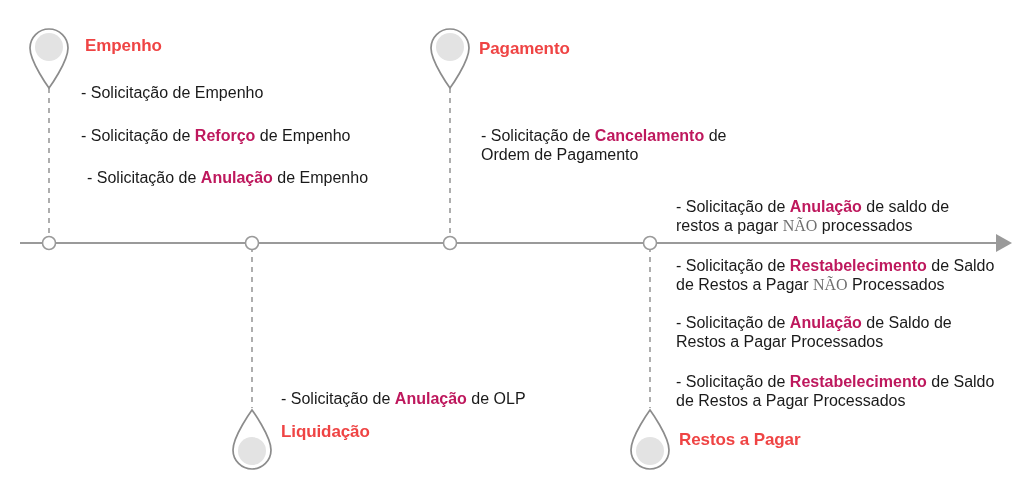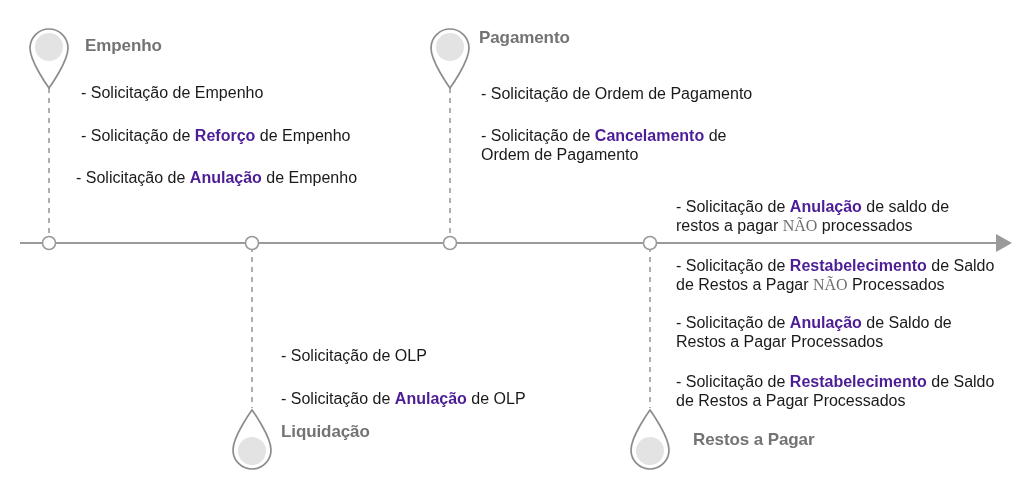--- a/index.html
+++ b/index.html
@@ -36,34 +36,34 @@
     width: 50px;
     height: 68px;
   }
   .pin svg { display: block; }
 
   
   .milestone-title {
     position: absolute;
     font-size: 17px;
     font-weight: bold;
-    color: #737373;
+    color: #ef4444;
     white-space: nowrap;
     letter-spacing: -0.1px;
   }
 
   
   .item {
     position: absolute;
     font-size: 16px;
     line-height: 19px;
     color: #1a1a1a;
   }
   .item .hl {
-    color: #4c1d95;
+    color: #be185d;
     font-weight: bold;
   }
   .item .muted {
     color: #6f6f6f;
     font-family: Liberation Serif, serif;
   }
 </style>
 </head>
 <body>
 
@@ -108,32 +108,30 @@
   </div>
 
   <div class="pin" style="left:625px; top:408px;">
     <svg viewBox="0 0 50 68" width="50" height="68">
       <path d="M25 2 C25 2 6 28 6 42 A19 19 0 1 0 44 42 C44 28 25 2 25 2 Z" fill="#ffffff" stroke="#8c8c8c" stroke-width="1.7"></path>
       <circle cx="25" cy="43" r="14" fill="#e3e3e3"></circle>
     </svg>
   </div>
 
   <div class="milestone-title" style="left:85px; top:36px;">Empenho</div>
-  <div class="milestone-title" style="left:479px; top:28px;">Pagamento</div>
+  <div class="milestone-title" style="left:479px; top:39px;">Pagamento</div>
   <div class="milestone-title" style="left:281px; top:422px;">Liquidação</div>
-  <div class="milestone-title" style="left:693px; top:430px;">Restos a Pagar</div>
+  <div class="milestone-title" style="left:679px; top:430px;">Restos a Pagar</div>
 
   <div class="item" style="left:81px; top:83px; width:330px;"><span>- Solicitação de Empenho</span></div>
   <div class="item" style="left:81px; top:126px; width:340px;"><span>- Solicitação de </span><span class="hl">Reforço</span><span> de Empenho</span></div>
-  <div class="item" style="left:76px; top:168px; width:340px;"><span>- Solicitação de </span><span class="hl">Anulação</span><span> de Empenho</span></div>
+  <div class="item" style="left:87px; top:168px; width:340px;"><span>- Solicitação de </span><span class="hl">Anulação</span><span> de Empenho</span></div>
 
-  <div class="item" style="left:481px; top:84px; width:330px;"><span>- Solicitação de Ordem de Pagamento</span></div>
   <div class="item" style="left:481px; top:126px; width:265px;"><span> - Solicitação de </span><span class="hl">Cancelamento</span><span> de Ordem de Pagamento</span></div>
 
-  <div class="item" style="left:281px; top:346px; width:300px;"><span>- Solicitação de OLP</span></div>
   <div class="item" style="left:281px; top:389px; width:300px;"><span>- Solicitação de </span><span class="hl">Anulação</span><span> de OLP</span></div>
 
   <div class="item" style="left:676px; top:197px; width:315px;"><span> - Solicitação de </span><span class="hl">Anulação</span><span> de saldo de restos a pagar </span><span class="muted">NÃO</span><span> processados</span></div>
   <div class="item" style="left:676px; top:256px; width:330px;"><span> - Solicitação de </span><span class="hl">Restabelecimento</span><span> de Saldo de Restos a Pagar </span><span class="muted">NÃO</span><span> Processados</span></div>
   <div class="item" style="left:676px; top:313px; width:285px;"><span> - Solicitação de </span><span class="hl">Anulação</span><span> de Saldo de Restos a Pagar  Processados</span></div>
   <div class="item" style="left:676px; top:372px; width:330px;"><span> - Solicitação de </span><span class="hl">Restabelecimento</span><span> de Saldo de Restos a Pagar Processados</span></div>
 
 </div>
 
 </body></html>

